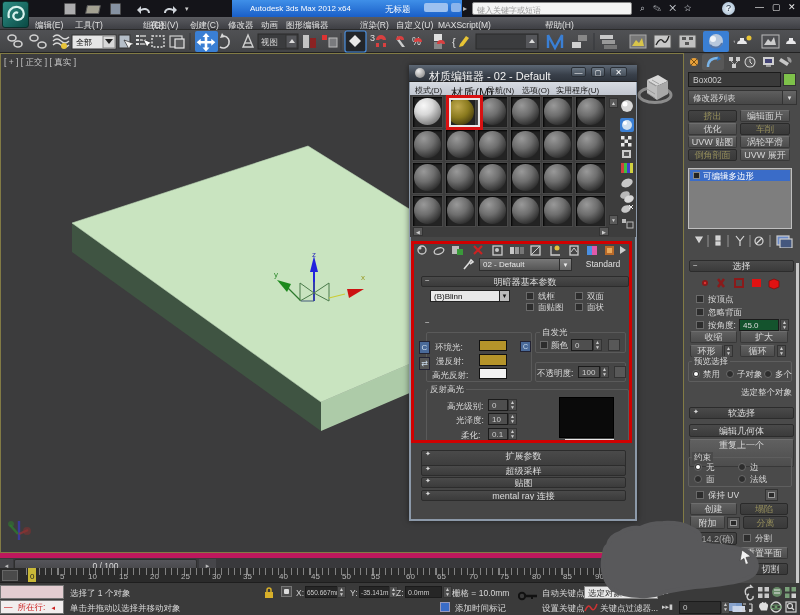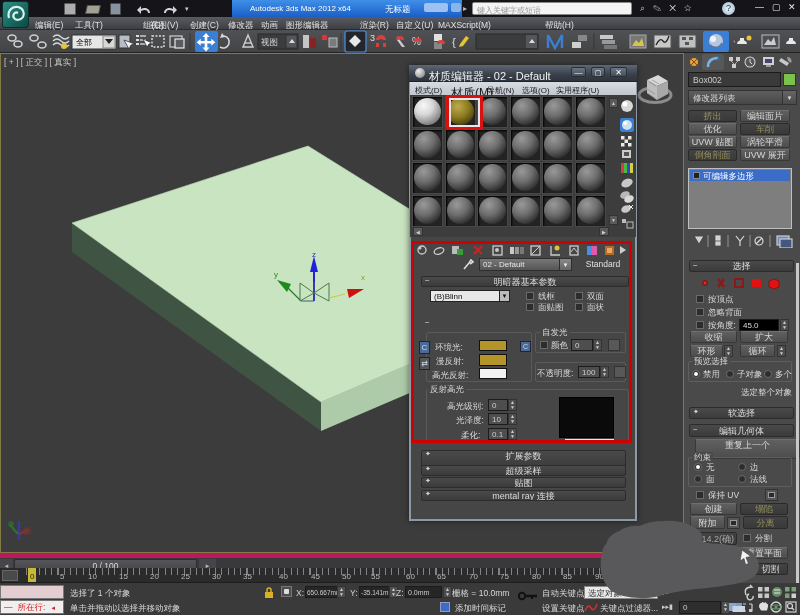--- a/index.html
+++ b/index.html
@@ -503,21 +503,21 @@
   <rect x="36" y="3" width="8" height="8" fill="none" stroke="#8a1a1a" stroke-width="2"></rect>
   <rect x="53" y="3" width="9" height="8" fill="#e01212"></rect>
   <path d="M70 5 l5 -2 l5 2 v6 l-5 2 l-5 -2 z" fill="#e01212" stroke="#7a0a0a" stroke-width="0.7"></path>
  </svg>
  <div class="cb" style="left:12px;top:242px;"></div>
       <div class="abs txt" style="left:24px;top:241px;">按顶点</div>
  <div class="cb" style="left:12px;top:255px;"></div>
       <div class="abs txt" style="left:24px;top:254px;">忽略背面</div>
  <div class="cb" style="left:12px;top:268px;"></div>
       <div class="abs txt" style="left:24px;top:267px;">按角度:</div>
- <div class="fld" style="left:55px;top:266px;width:40px;height:12px;line-height:11px;padding-left:3px;background:#000000;color:#ddd;">45.0</div>
+ <div class="fld" style="left:55px;top:266px;width:40px;height:12px;line-height:11px;padding-left:3px;background:#14532d;color:#ddd;">45.0</div>
  <div class="spin" style="left:96px;top:266px;height:12px;">▲<br>▼</div>
  <div class="btn" style="left:6px;top:278px;width:47px;height:12px;line-height:11px;">收缩</div>
  <div class="btn" style="left:56px;top:278px;width:48px;height:12px;line-height:11px;">扩大</div>
  <div class="btn" style="left:6px;top:292px;width:33px;height:12px;line-height:11px;">环形</div>
  <div class="spin" style="left:40px;top:292px;height:12px;">▲<br>▼</div>
  <div class="btn" style="left:56px;top:292px;width:35px;height:12px;line-height:11px;">循环</div>
  <div class="spin" style="left:93px;top:292px;height:12px;">▲<br>▼</div>
  <div class="grp" style="left:4px;top:308px;width:104px;height:21px;"></div>
  <div class="abs txt" style="left:8px;top:303px;background:#4a4a4a;padding:0 2px;">预览选择</div>
  <div class="rad" style="left:8px;top:317px;"></div>
@@ -526,21 +526,21 @@
  <div class="rad" style="left:42px;top:317px;"></div>
       <div class="abs txt" style="left:53px;top:316px;">子对象</div>
  <div class="rad" style="left:80px;top:317px;"></div>
       <div class="abs txt" style="left:91px;top:316px;">多个</div>
  <div class="abs txt" style="left:57px;top:334px;">选定整个对象</div>
 
  <div class="roll" style="left:5px;top:354px;width:105px;height:12px;line-height:11px;">软选择</div>
  <div class="abs txt" style="left:9px;top:355px;font-size:7px;">✦</div>
  <div class="roll" style="left:5px;top:371px;width:105px;height:13px;line-height:12px;">编辑几何体</div>
  <div class="abs txt" style="left:9px;top:372px;font-size:8px;">−</div>
- <div class="btn" style="left:11px;top:386px;width:105px;height:20px;line-height:11px;font-family:Liberation Serif, serif;">重复上一个</div>
+ <div class="btn" style="left:5px;top:386px;width:105px;height:28px;line-height:11px;font-family:Liberation Serif, serif;">重复上一个</div>
  <div class="grp" style="left:4px;top:404px;width:104px;height:30px;"></div>
  <div class="abs txt" style="left:8px;top:399px;background:#4a4a4a;padding:0 2px;">约束</div>
  <div class="rad" style="left:10px;top:410px;"></div>
       <div class="radon" style="left:12px;top:412px;"></div>
       <div class="abs txt" style="left:22px;top:409px;">无</div>
  <div class="rad" style="left:54px;top:410px;"></div>
       <div class="abs txt" style="left:66px;top:409px;">边</div>
  <div class="rad" style="left:10px;top:422px;"></div>
       <div class="abs txt" style="left:22px;top:421px;">面</div>
  <div class="rad" style="left:54px;top:422px;"></div>

